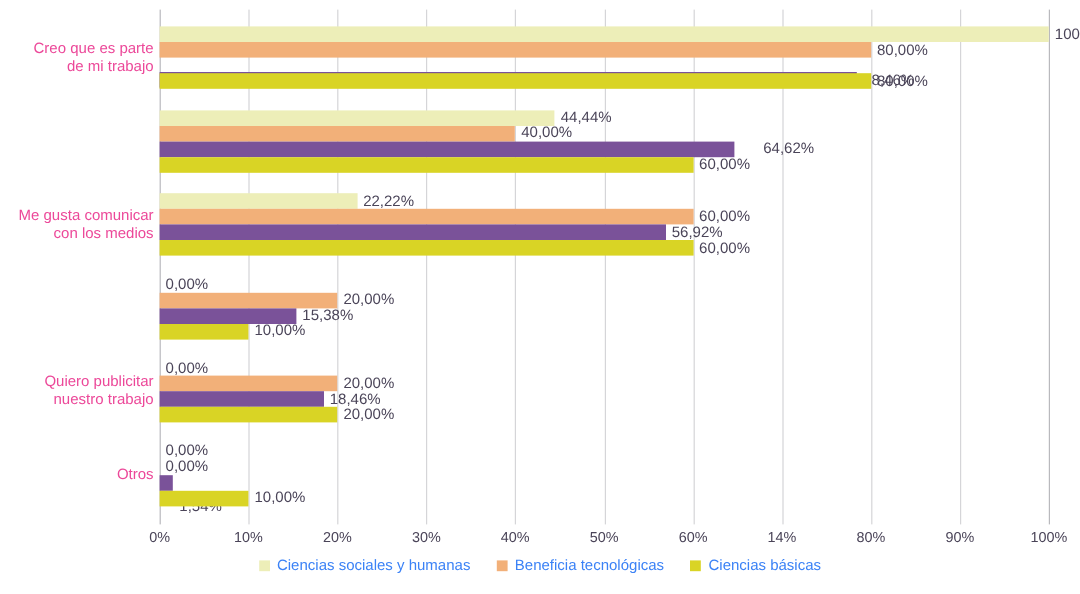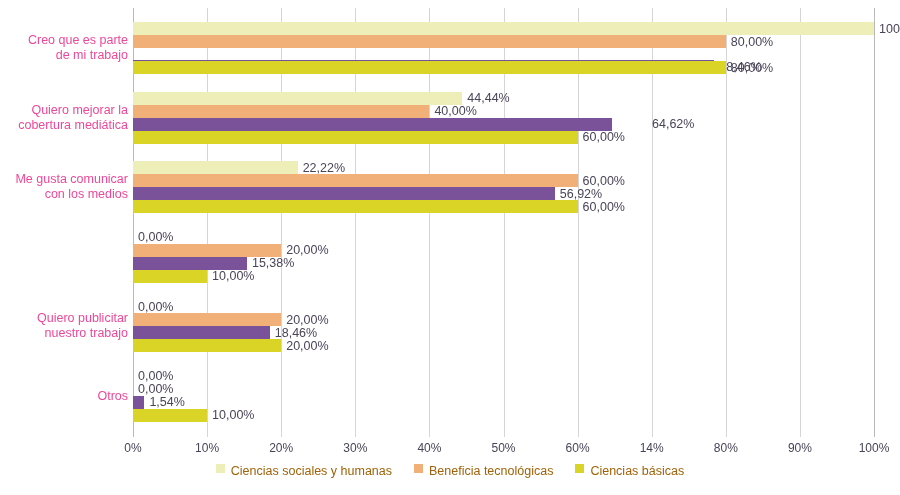--- a/index.html
+++ b/index.html
@@ -105,23 +105,24 @@
     left: 0;
     top: 464px;
     width: 900px;
     display: flex;
     justify-content: center;
     align-items: center;
     gap: 22px;
   }
   .legend-item {
     display: flex;
+    align-items: center;
     gap: 6px;
     font-size: 12.5px;
-    color: #a16207;
+    color: #3b82f6;
     white-space: nowrap;
   }
   .legend-swatch {
     width: 9px;
     height: 9px;
     flex: 0 0 9px;
   }
 </style>
 </head>
 <body>
@@ -157,33 +158,31 @@
           <div class="bar-row" style="top: 38px; width: 741px;">
             <div class="bar" title="Ciencias de la vida y la salud: 78,46%" style="width: 581.389px; background: rgb(122, 82, 153);"></div>
             <span class="bar-value" style="left: 581.389px;">78,46%</span>
           </div>
           <div class="bar-row" style="top: 39px; width: 741px;">
             <div class="bar" title="Ciencias básicas: 80,00%" style="width: 592.8px; background: rgb(217, 212, 37);"></div>
             <span class="bar-value" style="left: 592.8px;">80,00%</span>
           </div>
         </div>
         <div class="group" style="top: 91.5px; height: 52px;">
-          <div class="cat-label" style="top: 26px; transform: translateY(-50%);">Quiero mejorar la
-cobertura mediática</div>
           <div class="bar-row" style="top: 0px; width: 741px;">
             <div class="bar" title="Ciencias sociales y humanas: 44,44%" style="width: 329.3px; background: rgb(237, 238, 184);"></div>
             <span class="bar-value" style="left: 329.3px;">44,44%</span>
           </div>
           <div class="bar-row" style="top: 13px; width: 741px;">
             <div class="bar" title="Ciencias tecnológicas: 40,00%" style="width: 296.4px; background: rgb(242, 176, 121);"></div>
             <span class="bar-value" style="left: 296.4px;">40,00%</span>
           </div>
           <div class="bar-row" style="top: 26px; width: 741px;">
             <div class="bar" title="Ciencias de la vida y la salud: 64,62%" style="width: 478.834px; background: rgb(122, 82, 153);"></div>
-            <span class="bar-value" style="left: 487px; padding-left: 32px;">64,62%</span>
+            <span class="bar-value" style="left: 471px; padding-left: 32px;">64,62%</span>
           </div>
           <div class="bar-row" style="top: 39px; width: 741px;">
             <div class="bar" title="Ciencias básicas: 60,00%" style="width: 444.6px; background: rgb(217, 212, 37);"></div>
             <span class="bar-value" style="left: 444.6px;">60,00%</span>
           </div>
         </div>
         <div class="group" style="top: 161px; height: 52px;">
           <div class="cat-label" style="top: 26px; transform: translateY(-50%);">Me gusta comunicar
 con los medios</div>
           <div class="bar-row" style="top: 0px; width: 741px;">
@@ -242,21 +241,21 @@
         <div class="group" style="top: 369.5px; height: 52px;">
           <div class="cat-label" style="top: 26px; transform: translateY(-50%);">Otros</div>
           <div class="bar-row" style="top: 0px; width: 741px;">
             <span class="bar-value" style="left: 0px;">0,00%</span>
           </div>
           <div class="bar-row" style="top: 13px; width: 741px;">
             <span class="bar-value" style="left: 0px;">0,00%</span>
           </div>
           <div class="bar-row" style="top: 26px; width: 741px;">
             <div class="bar" title="Ciencias de la vida y la salud: 1,54%" style="width: 11.4114px; background: rgb(122, 82, 153);"></div>
-            <span class="bar-value" style="left: 11.4114px;">1,54%</span>
+            <span class="bar-value" style="left: 11.4114px; margin-top: 20px;">1,54%</span>
           </div>
           <div class="bar-row" style="top: 39px; width: 741px;">
             <div class="bar" title="Ciencias básicas: 10,00%" style="width: 74.1px; background: rgb(217, 212, 37);"></div>
             <span class="bar-value" style="left: 74.1px;">10,00%</span>
           </div>
         </div>
       </div>
     <div class="tick-layer">
         <div class="tick" style="left: 133px;">0%</div>
         <div class="tick" style="left: 207.1px;">10%</div>

